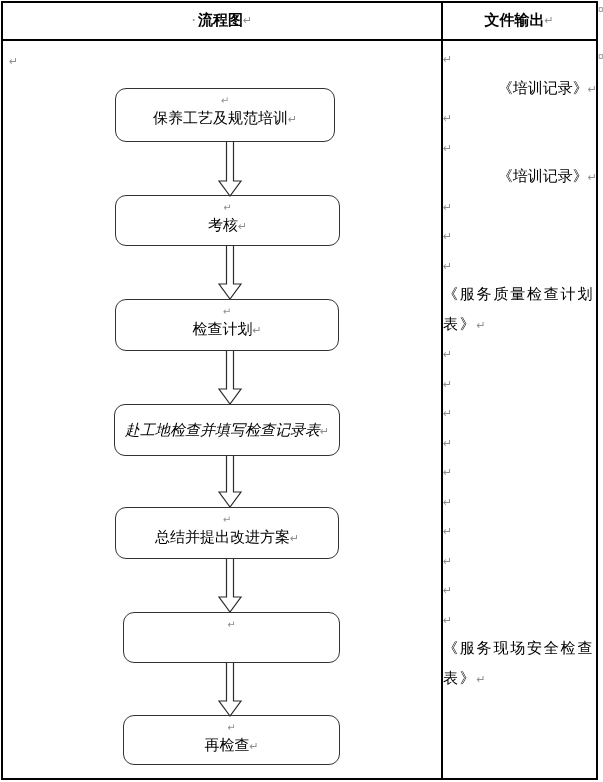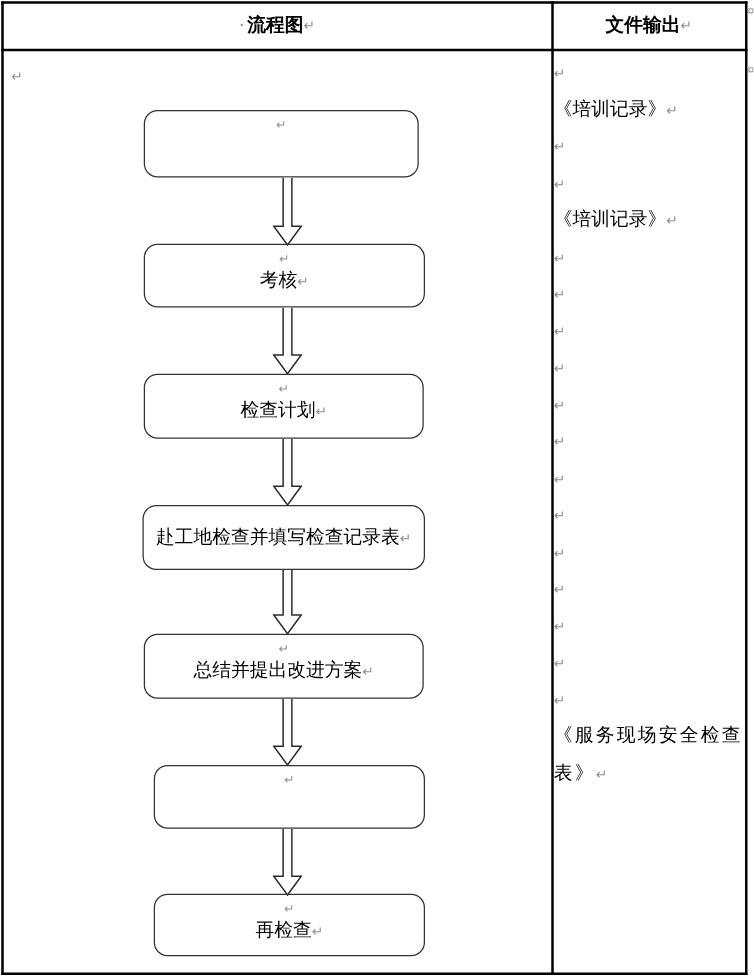--- a/index.html
+++ b/index.html
@@ -37,21 +37,21 @@
   }
   .flow-box .toprow{height:13px;line-height:13px;margin-top:5px;}
   .flow-box .labelrow{height:22px;line-height:22px;white-space:nowrap;}
   .flow-box.center-only{justify-content:center;}
   .flow-box.center-only .labelrow{margin-top:0;}
   .arrow{position:absolute;left:215px;width:24px;}
 
   
   .out-cell{position:absolute;left:443px;top:40px;width:154px;height:738px;padding-top:3px;box-sizing:border-box;font-size:15px;}
   .ln{height:29.5px;line-height:29.5px;white-space:nowrap;}
-  .ln.center{text-align:left;}
+  .ln.center{text-align:right;}
   .ln.left{text-align:left;}
   .ln2{height:59px;line-height:29.5px;letter-spacing:1.8px;word-break:break-all;white-space:normal;text-align:left;}
 </style>
 </head>
 <body>
 
 <div class="page">
 
   <div class="tline outer-top"></div>
   <div class="tline outer-bottom"></div>
@@ -71,33 +71,34 @@
   </div>
 
   <span class="rowend r1">¤</span>
   <span class="rowend r2">¤</span>
 
   <div class="flow-cell">
     <span class="pmark cell-pmark">↵</span>
 
     <div class="flow-box" style="left:112px;top:47px;width:220px;height:54px;">
       <span class="toprow pmark tiny">↵</span>
+      <span class="labelrow"><span>保养工艺及规范培训</span><span class="pmark">↵</span></span>
     </div>
 
     <div class="flow-box" style="left:112px;top:154px;width:225px;height:51px;">
       <span class="toprow pmark tiny">↵</span>
       <span class="labelrow"><span>考核</span><span class="pmark">↵</span></span>
     </div>
 
     <div class="flow-box" style="left:112px;top:258px;width:224px;height:52px;">
       <span class="toprow pmark tiny">↵</span>
       <span class="labelrow"><span>检查计划</span><span class="pmark">↵</span></span>
     </div>
 
-    <div class="flow-box center-only" style="left:111px;top:363px;width:226px;height:52px;">
+    <div class="flow-box center-only" style="left:111px;top:363px;width:226px;height:52px;font-style:italic;">
       <span class="labelrow"><span>赴工地检查并填写检查记录表</span><span class="pmark">↵</span></span>
     </div>
 
     <div class="flow-box" style="left:112px;top:466px;width:224px;height:52px;">
       <span class="toprow pmark tiny">↵</span>
       <span class="labelrow"><span>总结并提出改进方案</span><span class="pmark">↵</span></span>
     </div>
 
     <div class="flow-box" style="left:120px;top:571px;width:217px;height:51px;">
       <span class="toprow pmark tiny">↵</span>
@@ -130,20 +131,21 @@
 
   <div class="out-cell">
     <div class="ln left"><span class="pmark">↵</span></div>
     <div class="ln center"><span>《培训记录》</span><span class="pmark">↵</span></div>
     <div class="ln left"><span class="pmark">↵</span></div>
     <div class="ln left"><span class="pmark">↵</span></div>
     <div class="ln center"><span>《培训记录》</span><span class="pmark">↵</span></div>
     <div class="ln left"><span class="pmark">↵</span></div>
     <div class="ln left"><span class="pmark">↵</span></div>
     <div class="ln left"><span class="pmark">↵</span></div>
+    <div class="ln2"><span>《服务质量检查计划表》</span><span class="pmark">↵</span></div>
     <div class="ln left"><span class="pmark">↵</span></div>
     <div class="ln left"><span class="pmark">↵</span></div>
     <div class="ln left"><span class="pmark">↵</span></div>
     <div class="ln left"><span class="pmark">↵</span></div>
     <div class="ln left"><span class="pmark">↵</span></div>
     <div class="ln left"><span class="pmark">↵</span></div>
     <div class="ln left"><span class="pmark">↵</span></div>
     <div class="ln left"><span class="pmark">↵</span></div>
     <div class="ln left"><span class="pmark">↵</span></div>
     <div class="ln left"><span class="pmark">↵</span></div>

